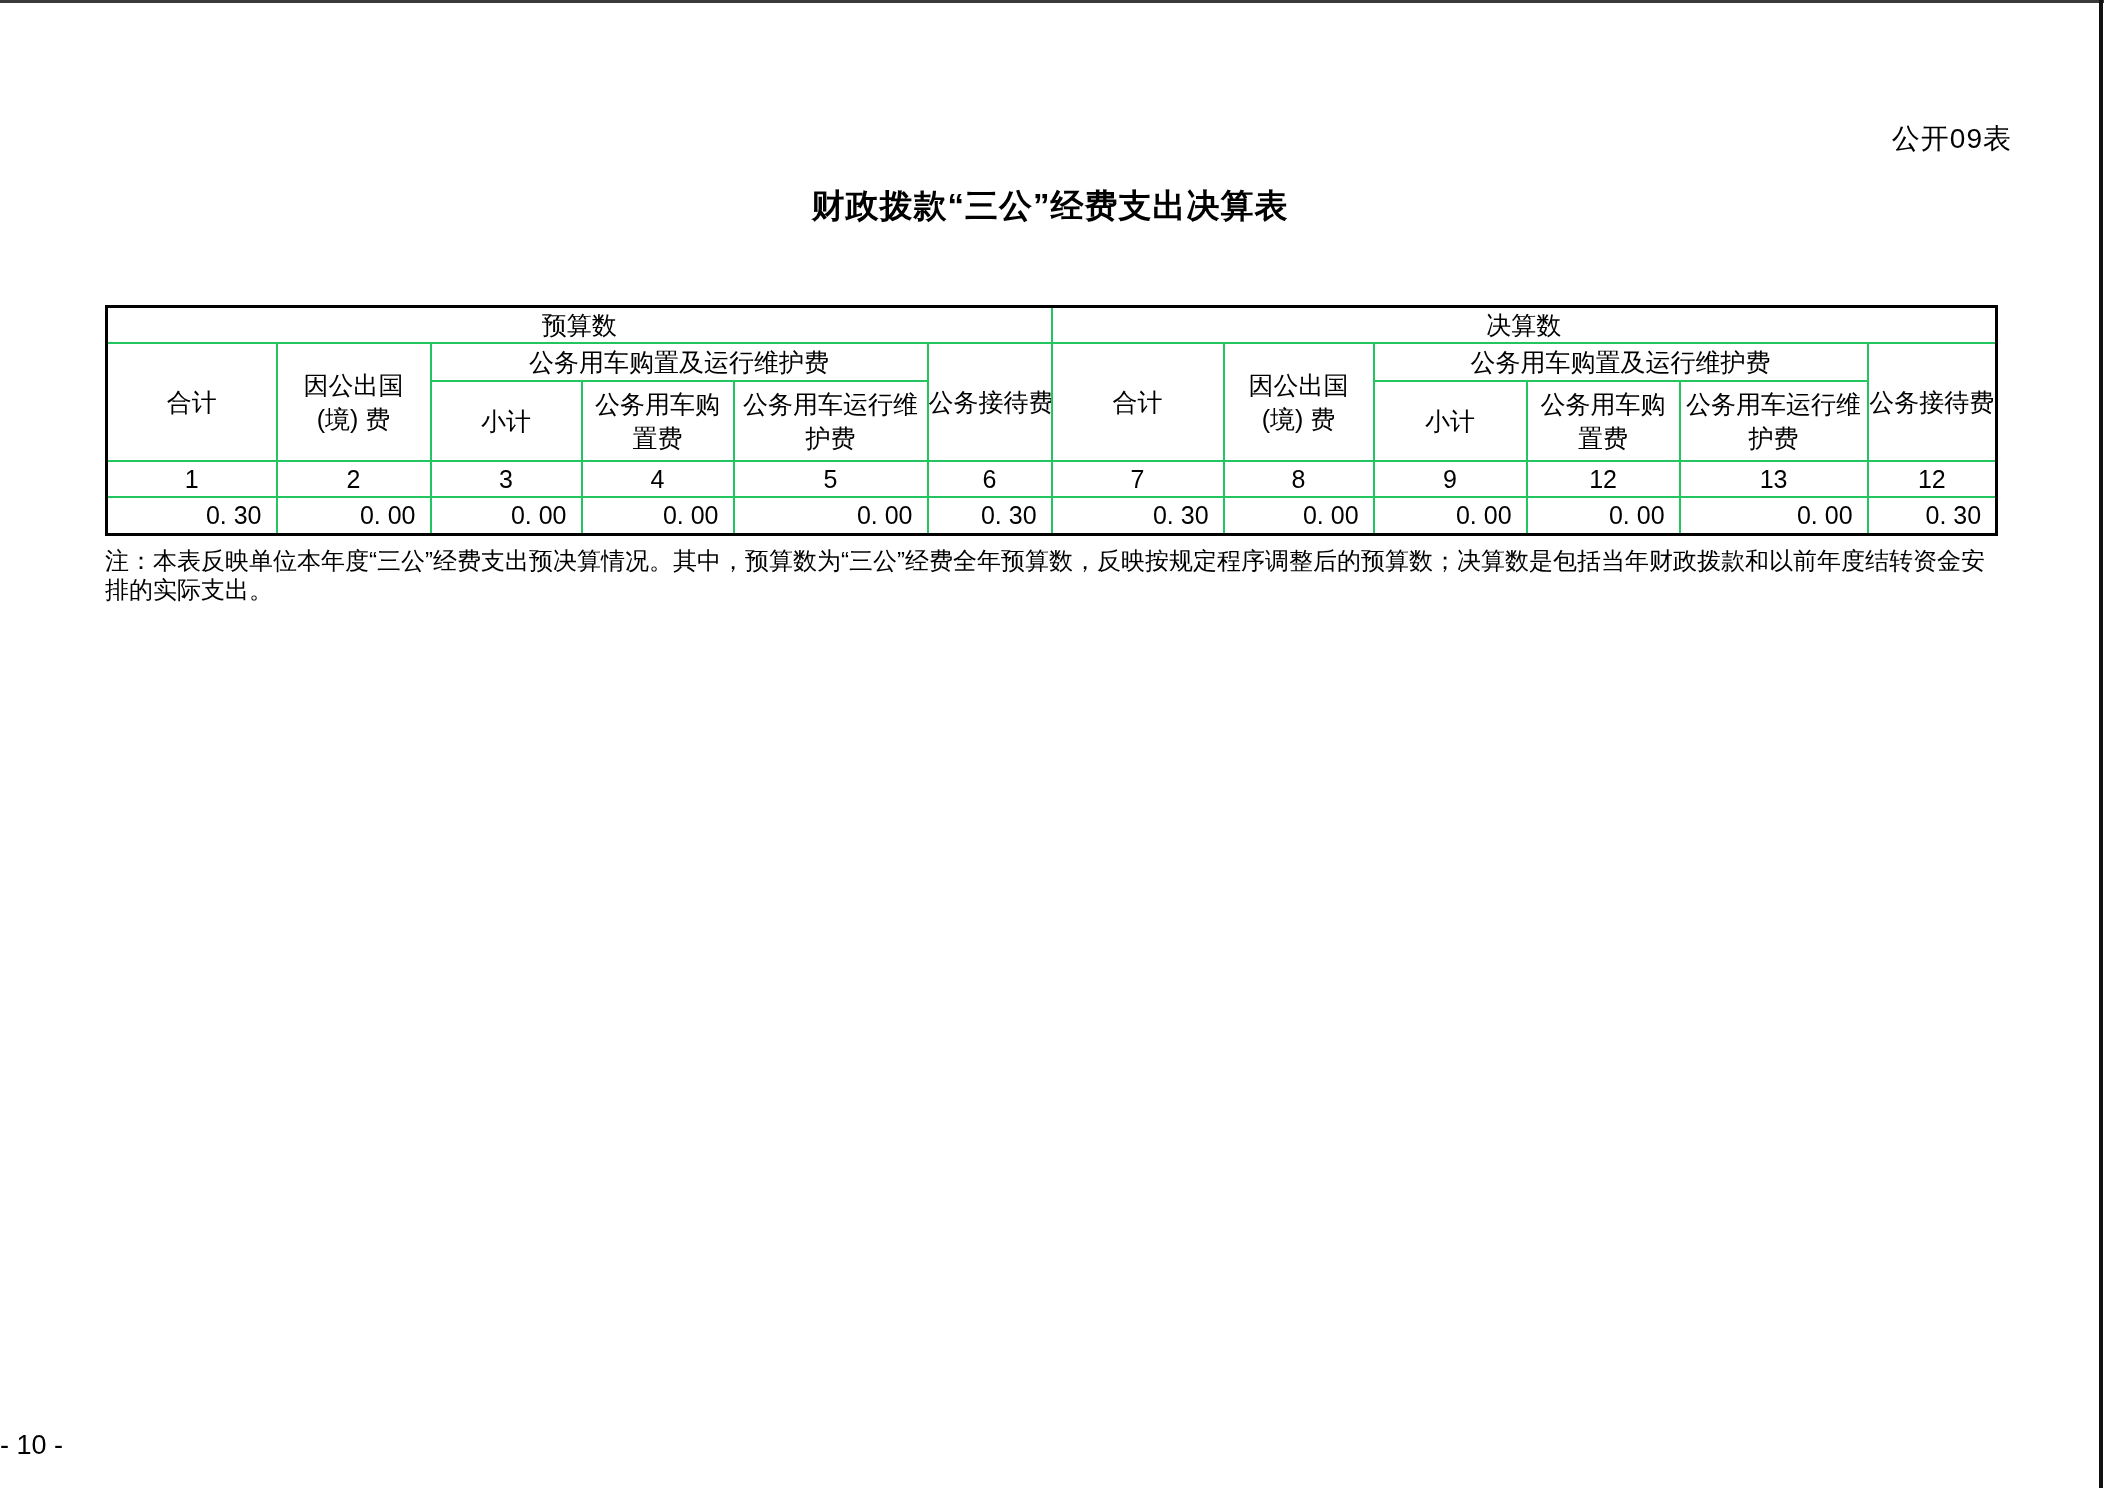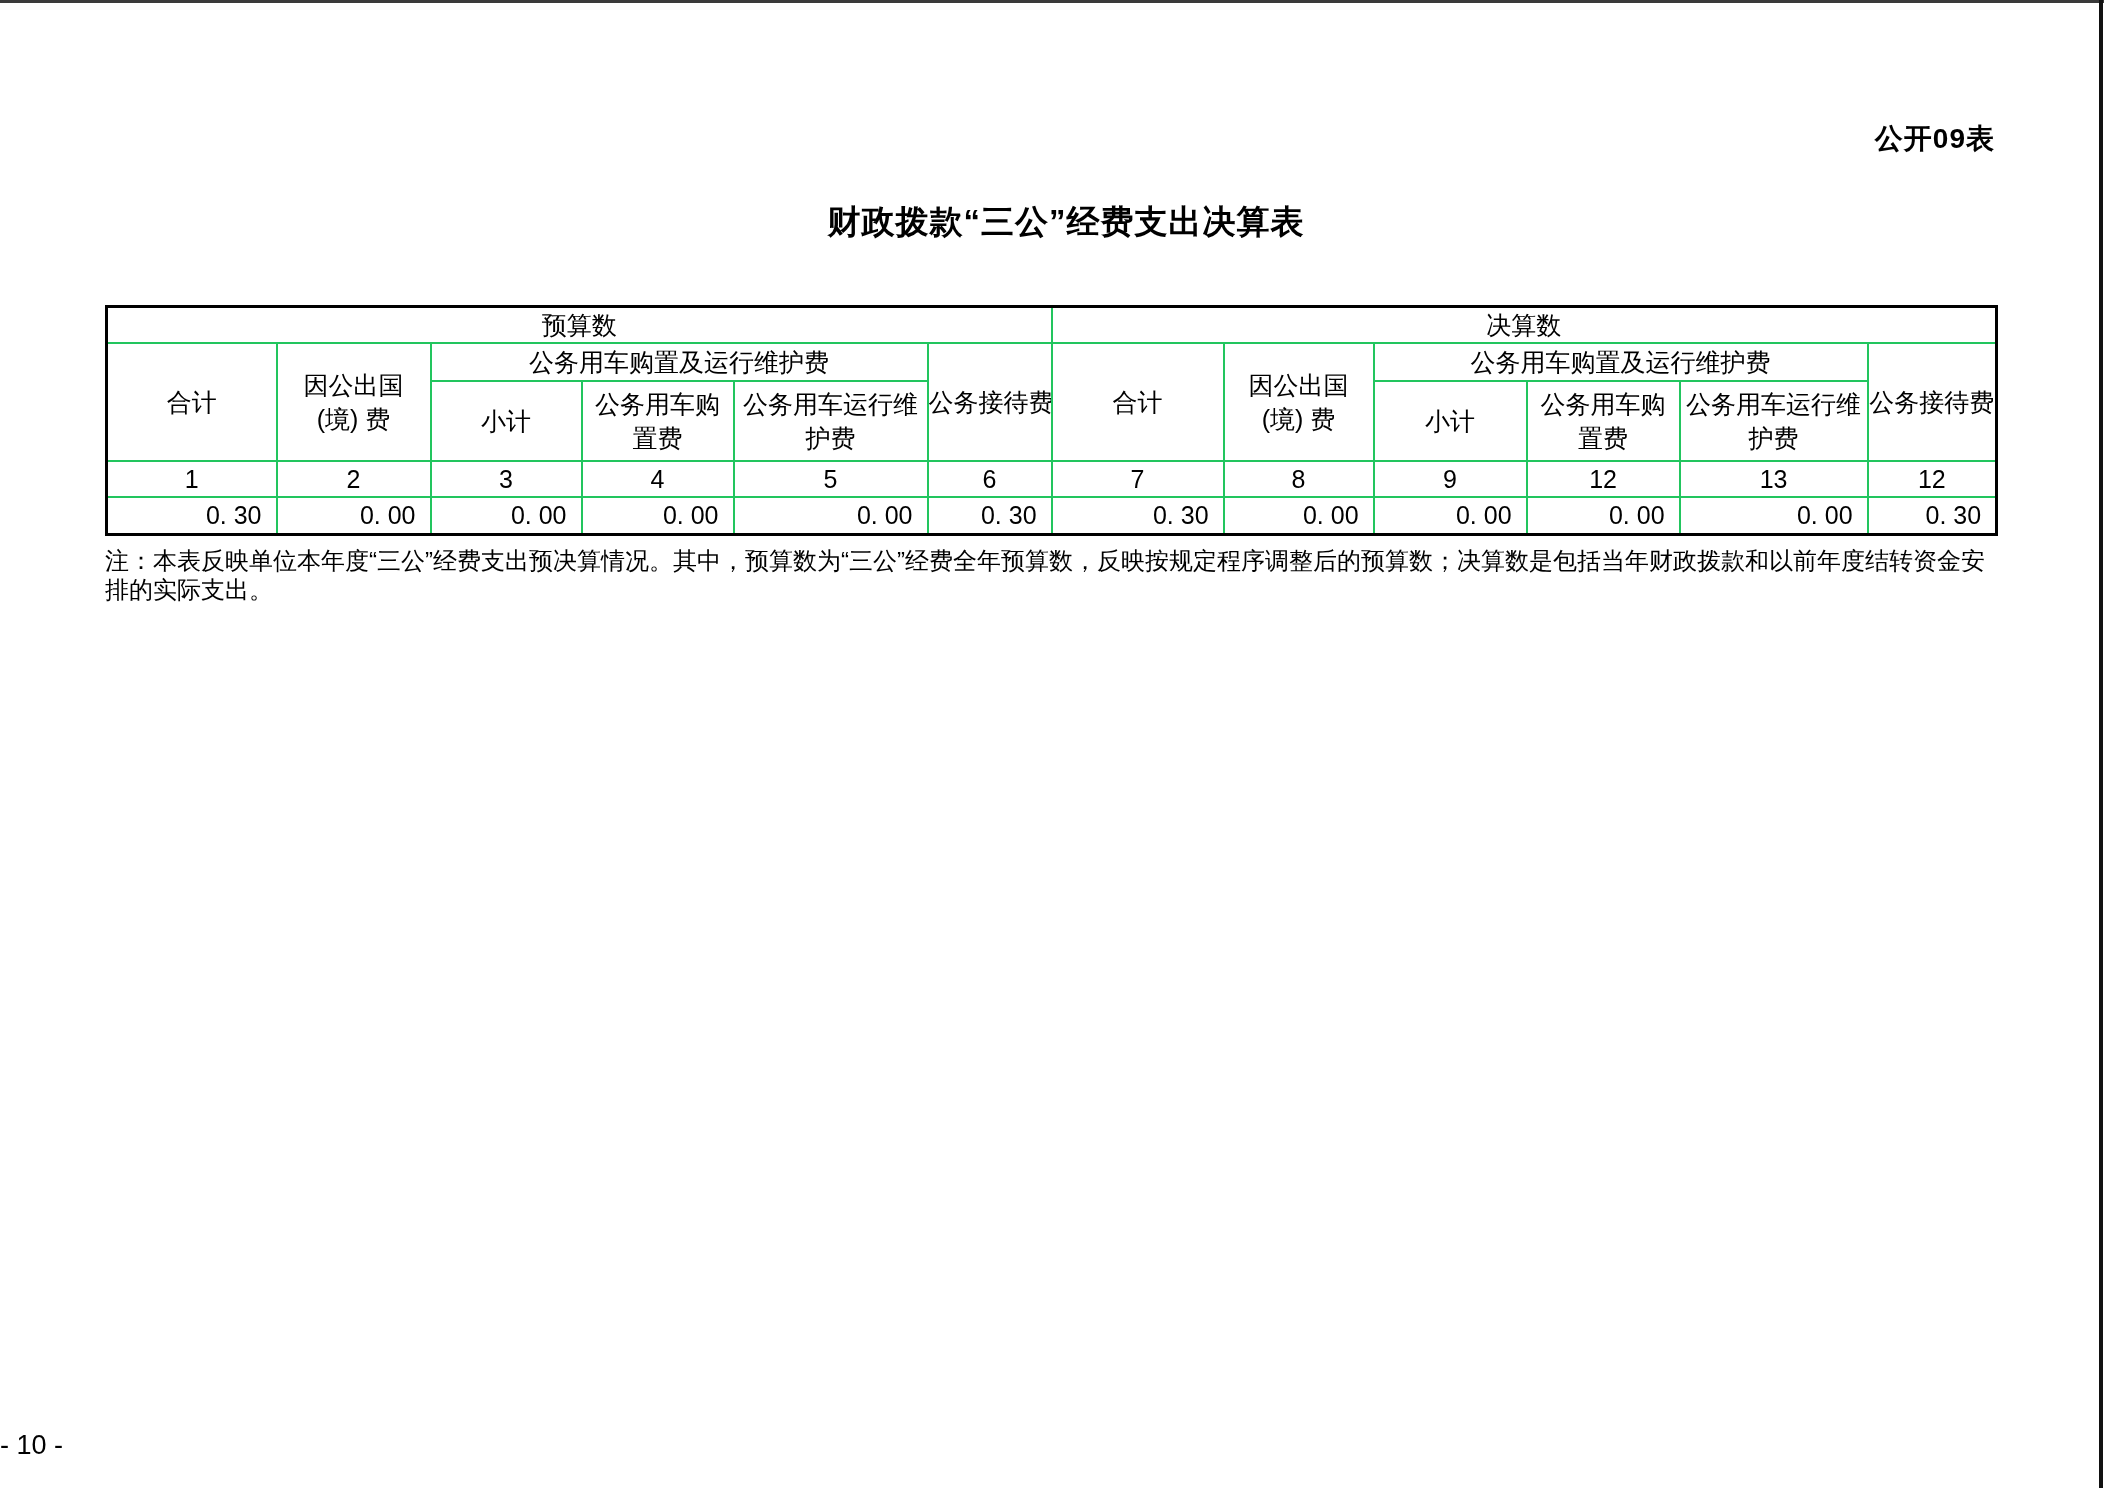--- a/index.html
+++ b/index.html
@@ -14,26 +14,26 @@
   }
   .top-edge {
     position: absolute; top: 0; left: 0;
     width: 100%; height: 3px; background: #3a3a3a;
   }
   .right-edge {
     position: absolute; top: 0; right: 1px;
     width: 4px; height: 100%; background: #111111;
   }
   .doc-code {
-    position: absolute; top: 120px; left: 105px; width: 1890px;
-    text-align: right; font-size: 28px; letter-spacing: 1px; font-weight: bold;
+    position: absolute; top: 120px; left: 122px; width: 1890px;
+    text-align: right; font-size: 28px; letter-spacing: 1px;
   }
   .title {
     position: absolute; top: 184px; left: 105px; width: 1890px;
-    margin: 16px; text-align: center;
+    margin: 0; text-align: center;
     font-size: 33px; font-weight: bold; letter-spacing: 1px;
   }
   .meta-row {
     position: absolute; top: 260px; left: 105px; width: 1890px;
     display: flex; justify-content: space-between;
     font-size: 28px;
   }
   table.budget {
     position: absolute; top: 305px; left: 105px;
     width: 1890px; table-layout: fixed;

